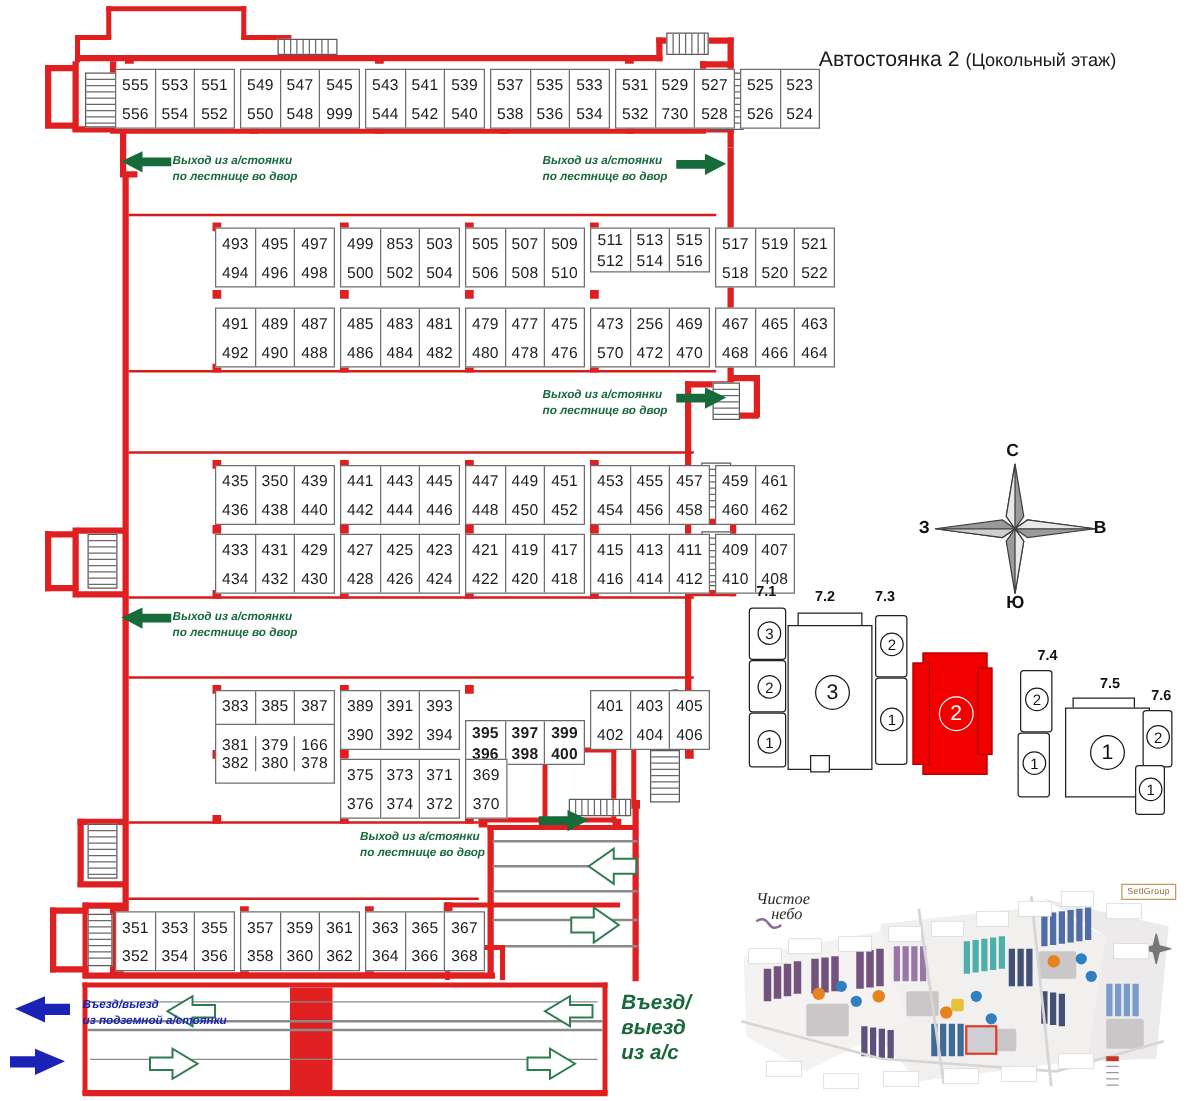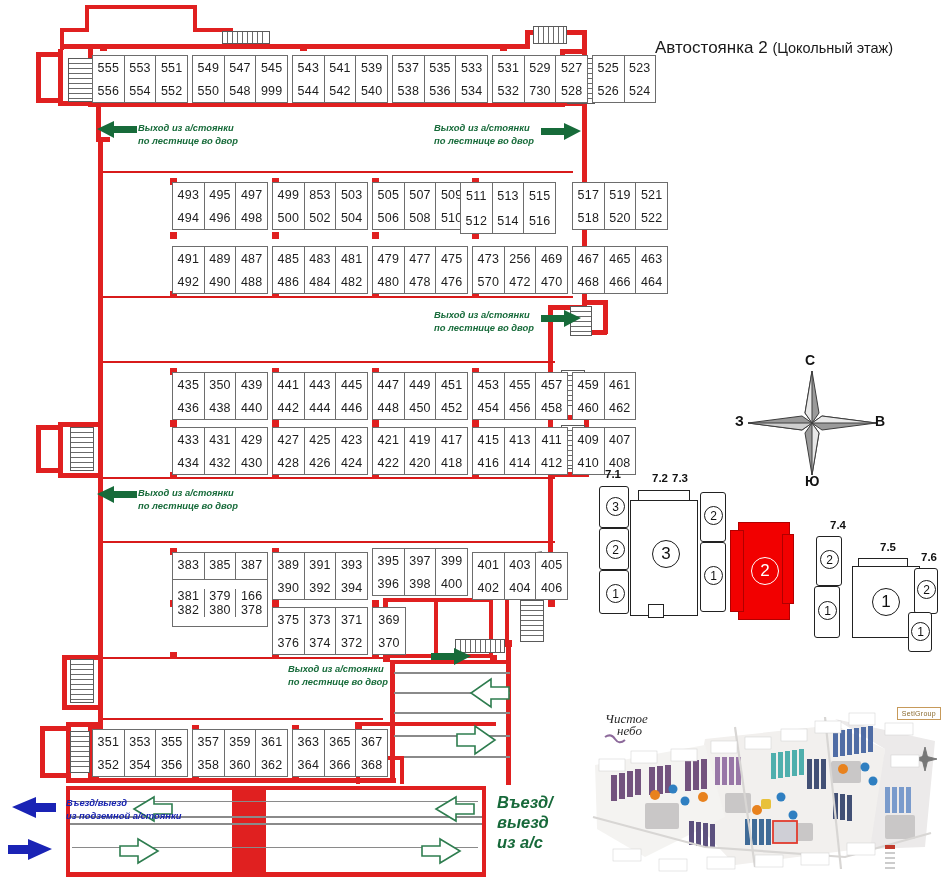--- a/index.html
+++ b/index.html
@@ -478,21 +478,21 @@
       </div>
       <div class="stall">
         <div class="cell top">507</div>
         <div class="cell bot">508</div>
       </div>
       <div class="stall">
         <div class="cell top">509</div>
         <div class="cell bot">510</div>
       </div>
     </div>
-    <div class="stall-group" style="left: 460px; top: 182px; width: 96px; height: 52px;">
+    <div class="stall-group" style="left: 472px; top: 182px; width: 96px; height: 36px;">
       <div class="stall">
         <div class="cell top">511</div>
         <div class="cell bot">512</div>
       </div>
       <div class="stall">
         <div class="cell top">513</div>
         <div class="cell bot">514</div>
       </div>
       <div class="stall">
         <div class="cell top">515</div>
@@ -736,21 +736,21 @@
       </div>
       <div class="stall">
         <div class="cell top">391</div>
         <div class="cell bot">392</div>
       </div>
       <div class="stall">
         <div class="cell top">393</div>
         <div class="cell bot">394</div>
       </div>
     </div>
-    <div class="stall-group" style="left: 372px; top: 548px; width: 96px; height: 48px;">
+    <div class="stall-group" style="left: 372px; top: 576px; width: 96px; height: 36px; font-weight: bold;">
       <div class="stall">
         <div class="cell top">395</div>
         <div class="cell bot">396</div>
       </div>
       <div class="stall">
         <div class="cell top">397</div>
         <div class="cell bot">398</div>
       </div>
       <div class="stall">
         <div class="cell top">399</div>
@@ -952,21 +952,21 @@
   <div class="circ" style="left:606px;top:540px;width:17px;height:17px;">2</div>
   <div class="blk" style="left:599px;top:570px;width:30px;height:44px;border-radius:3px;"></div>
   <div class="circ" style="left:606px;top:584px;width:17px;height:17px;">1</div>
 
   <div class="blk-lbl" style="left:652px;top:472px;">7.2</div>
   <div class="blk" style="left:638px;top:490px;width:52px;height:12px;"></div>
   <div class="blk" style="left:630px;top:500px;width:68px;height:116px;"></div>
   <div class="circ big" style="left:652px;top:540px;width:26px;height:26px;">3</div>
   <div class="blk" style="left:648px;top:604px;width:16px;height:14px;"></div>
 
-  <div class="blk-lbl" style="left:672px;top:472px;">7.3</div>
+  <div class="blk-lbl" style="left:700px;top:472px;">7.3</div>
   <div class="blk" style="left:700px;top:492px;width:26px;height:50px;border-radius:3px;"></div>
   <div class="circ" style="left:704px;top:506px;width:17px;height:17px;">2</div>
   <div class="blk" style="left:700px;top:542px;width:26px;height:70px;border-radius:3px;"></div>
   <div class="circ" style="left:704px;top:566px;width:17px;height:17px;">1</div>
 
   <div class="blk red" style="left:738px;top:522px;width:52px;height:98px;"></div>
   <div class="blk red" style="left:730px;top:530px;width:14px;height:82px;"></div>
   <div class="blk red" style="left:782px;top:534px;width:12px;height:70px;"></div>
   <div class="circ big" style="left:751px;top:557px;width:26px;height:26px;color:#fff;border-color:#fff;">2</div>
 

